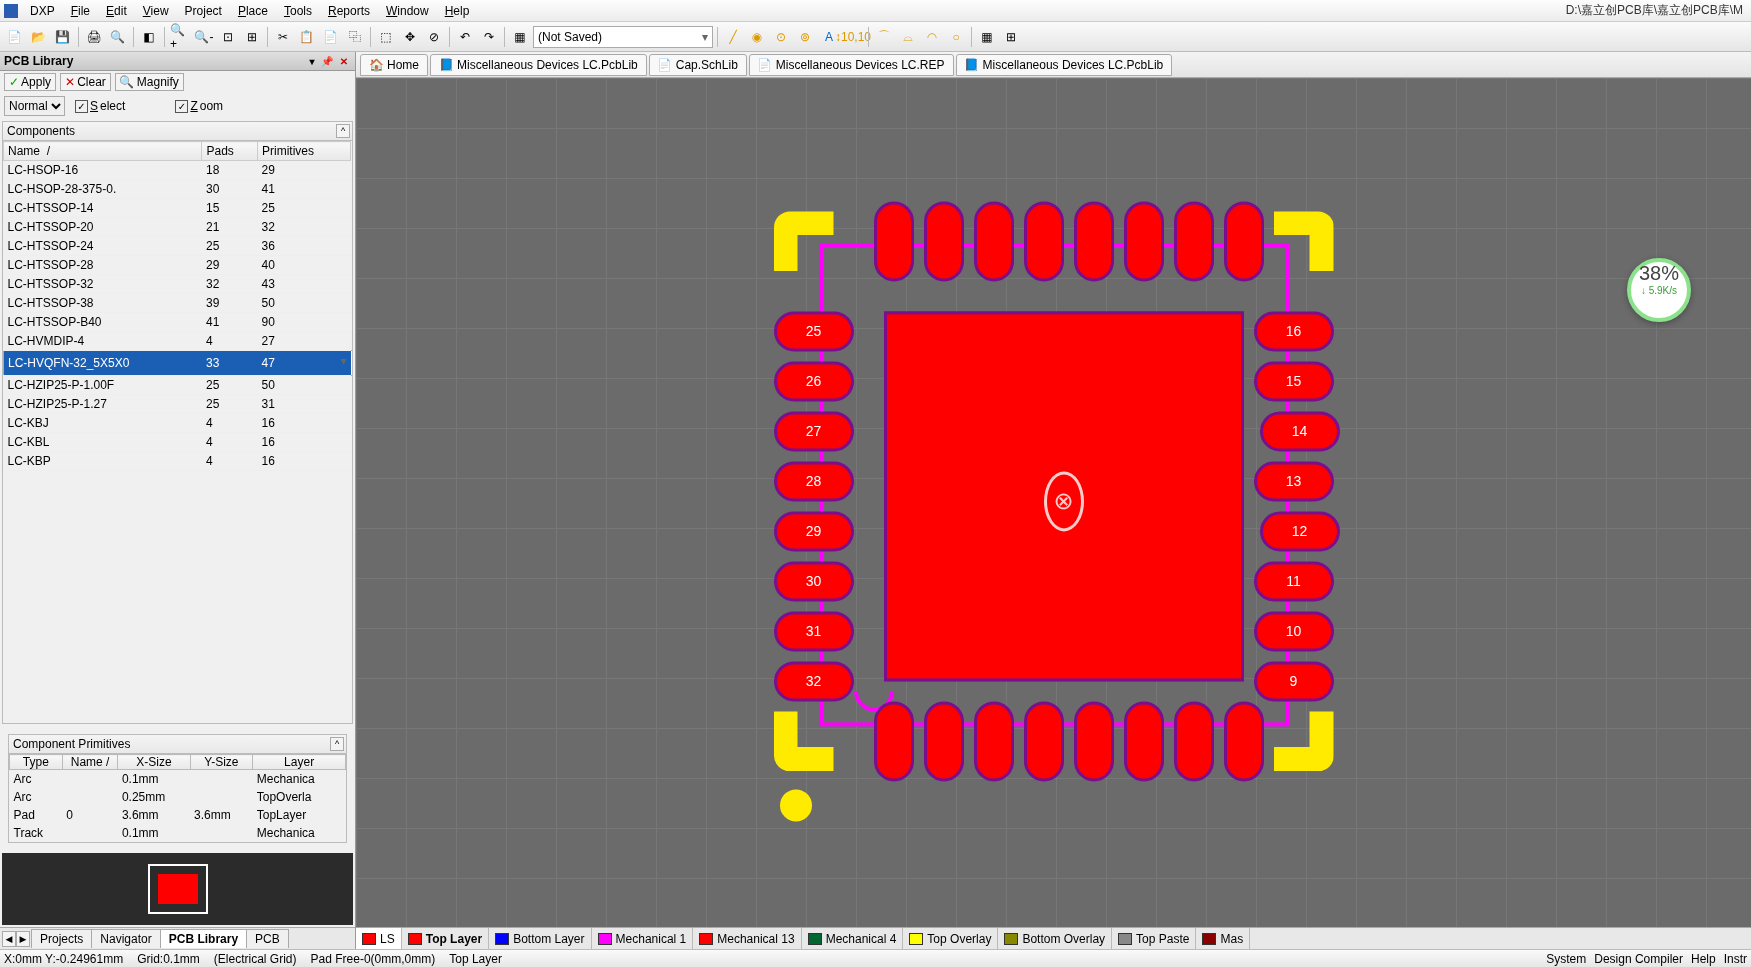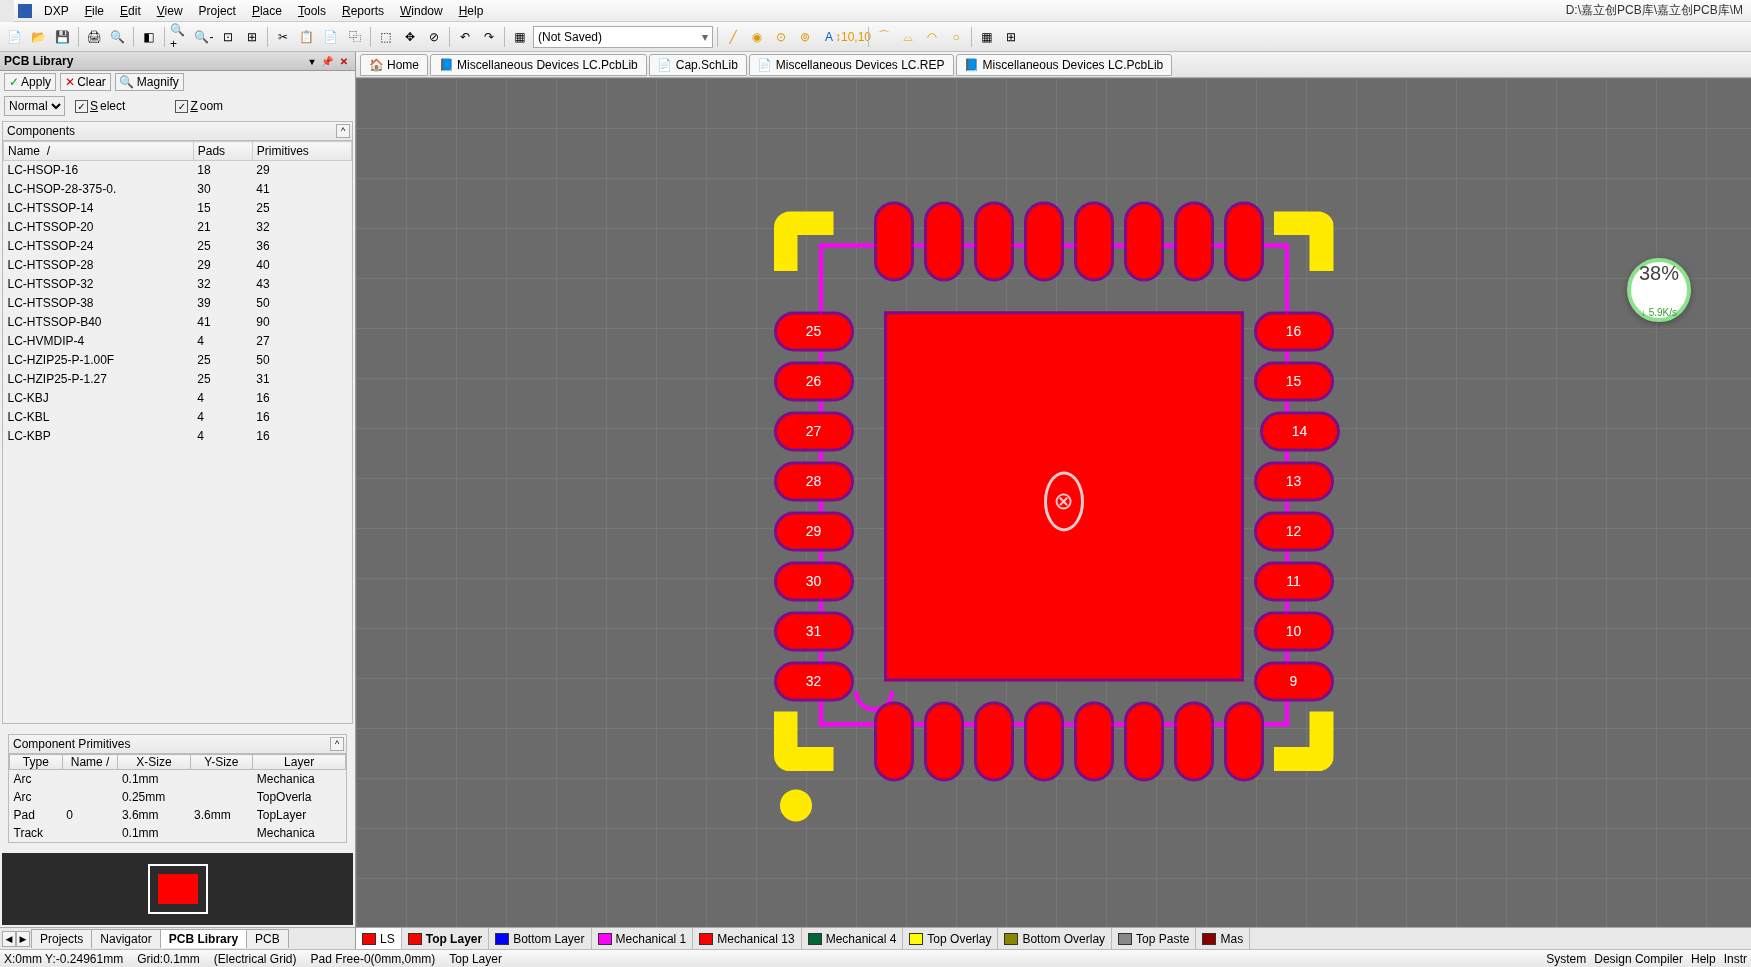--- a/index.html
+++ b/index.html
@@ -1,17 +1,17 @@
 <!DOCTYPE html>
 <html><head>
 <meta charset="utf-8">
 <style>
 * { margin:0; padding:0; box-sizing:border-box; font-family:"Segoe UI",Tahoma,sans-serif; font-size:12px; }
 body { background:#e8e8e8; width:1751px; height:967px; overflow:hidden; position:relative; }
-.menubar { height:22px; background:linear-gradient(#fdfdfd,#ececec); display:flex; align-items:center; padding:0 4px; border-bottom:1px solid #ccc;margin-left:14px; }
+.menubar { height:22px; background:linear-gradient(#fdfdfd,#ececec); display:flex; align-items:center; padding:0 4px; border-bottom:1px solid #ccc; }
 .menubar .logo { width:14px; height:14px; background:#2a5db0; margin-right:4px; }
 .menubar .mitem { padding:2px 8px; cursor:default; }
 .menubar .mitem u { text-decoration:underline; }
 .menubar .path { margin-left:auto; color:#333; padding-right:4px; }
 .toolbar { height:30px; background:linear-gradient(#fafafa,#e6e6e6); display:flex; align-items:center; padding:2px 4px; border-bottom:1px solid #bbb; gap:2px; }
 .tbtn { width:22px; height:22px; border:1px solid transparent; display:flex; align-items:center; justify-content:center; border-radius:2px; }
 .tsep { width:1px; height:20px; background:#bbb; margin:0 2px; }
 .sel { height:22px; border:1px solid #aaa; background:#fff; padding:0 18px 0 4px; min-width:180px; position:relative; line-height:20px; }
 .sel::after { content:"▾"; position:absolute; right:4px; color:#666; }
 .main { display:flex; height:calc(100% - 22px - 30px - 18px); }
@@ -59,21 +59,21 @@
 .corner { position:absolute; width:60px; height:60px; background:#ffeb00; }
 .outline { position:absolute; border:4px solid #ff00ff; }
 .origin { position:absolute; left:280px; top:270px; width:40px; height:60px; border:3px solid rgba(255,255,255,0.8); border-radius:50%; display:flex; align-items:center; justify-content:center; color:rgba(255,255,255,0.8); font-size:24px; }
 .pin1dot { position:absolute; width:32px; height:32px; background:#ffeb00; border-radius:50%; }
 .layertabs { height:22px; background:#e8e8e8; display:flex; align-items:center; border-top:1px solid #aaa; overflow:hidden; }
 .ltab { padding:12px 6px; border-right:1px solid #bbb; display:flex; align-items:center; gap:4px; white-space:nowrap; }
 .ltab .sw { width:14px; height:12px; border:1px solid #333; }
 .ltab.active { background:#fff; }
 .statusbar { height:18px; background:linear-gradient(#fafafa,#e6e6e6); display:flex; align-items:center; padding:0 4px; font-size:11px; gap:14px; border-top:1px solid #bbb; }
 .statusbar .right { margin-left:auto; display:flex; gap:8px; }
-.badge { position:absolute; right:60px; top:180px; width:64px; height:64px; border-radius:50%; background:#fff; border:4px solid #8ce28c; display:flex; flex-direction:column; align-items:center; justify-content:space-between; box-shadow:0 2px 6px rgba(0,0,0,0.3); }
+.badge { position:absolute; right:60px; top:180px; width:64px; height:64px; border-radius:50%; background:#fff; border:4px solid #8ce28c; display:flex; flex-direction:column; align-items:center; justify-content:flex-start; box-shadow:0 2px 6px rgba(0,0,0,0.3); }
 .badge .pct { font-size:20px; color:#444; font-weight:300; }
 .badge .rate { font-size:10px; color:#3a9a3a; }
 .chk { width:13px; height:13px; border:1px solid #555; display:inline-flex; align-items:center; justify-content:center; font-size:10px; }
 .expand { position:absolute; right:2px; top:2px; width:14px; height:14px; border:1px solid #aaa; background:#f4f4f4; display:flex; align-items:center; justify-content:center; font-size:9px; }
 </style>
 </head>
 <body>
 
 <div class="menubar">
   <span class="logo"></span>
@@ -225,20 +225,25 @@
               <tr>
                 <td>LC-HTSSOP-B40</td>
                 <td>41</td>
                 <td>90</td>
               </tr>
               <tr>
                 <td>LC-HVMDIP-4</td>
                 <td>4</td>
                 <td>27</td>
               </tr>
+              <tr class="sel">
+                <td>LC-HVQFN-32_5X5X0</td>
+                <td>33</td>
+                <td>47</td>
+              </tr>
               <tr>
                 <td>LC-HZIP25-P-1.00F</td>
                 <td>25</td>
                 <td>50</td>
               </tr>
               <tr>
                 <td>LC-HZIP25-P-1.27</td>
                 <td>25</td>
                 <td>31</td>
               </tr>
@@ -372,21 +377,21 @@
             <div class="pad h" style="left: 10px; top: 210px;">27</div>
             <div class="pad h" style="left: 10px; top: 260px;">28</div>
             <div class="pad h" style="left: 10px; top: 310px;">29</div>
             <div class="pad h" style="left: 10px; top: 360px;">30</div>
             <div class="pad h" style="left: 10px; top: 410px;">31</div>
             <div class="pad h" style="left: 10px; top: 460px;">32</div>
             <div class="pad h" style="right: 10px; top: 110px;">16</div>
             <div class="pad h" style="right: 10px; top: 160px;">15</div>
             <div class="pad h" style="right: 4px; top: 210px;">14</div>
             <div class="pad h" style="right: 10px; top: 260px;">13</div>
-            <div class="pad h" style="right: 10px; top: 310px;">12</div>
+            <div class="pad h" style="right: 4px; top: 310px;">12</div>
             <div class="pad h" style="right: 10px; top: 360px;">11</div>
             <div class="pad h" style="right: 10px; top: 410px;">10</div>
             <div class="pad h" style="right: 10px; top: 460px;">9</div>
             <div class="pad v" style="top: 0px; left: 110px;"></div>
             <div class="pad v" style="bottom: 0px; left: 110px;"></div>
             <div class="pad v" style="top: 0px; left: 160px;"></div>
             <div class="pad v" style="bottom: 0px; left: 160px;"></div>
             <div class="pad v" style="top: 0px; left: 210px;"></div>
             <div class="pad v" style="bottom: 0px; left: 210px;"></div>
             <div class="pad v" style="top: 0px; left: 260px;"></div>

